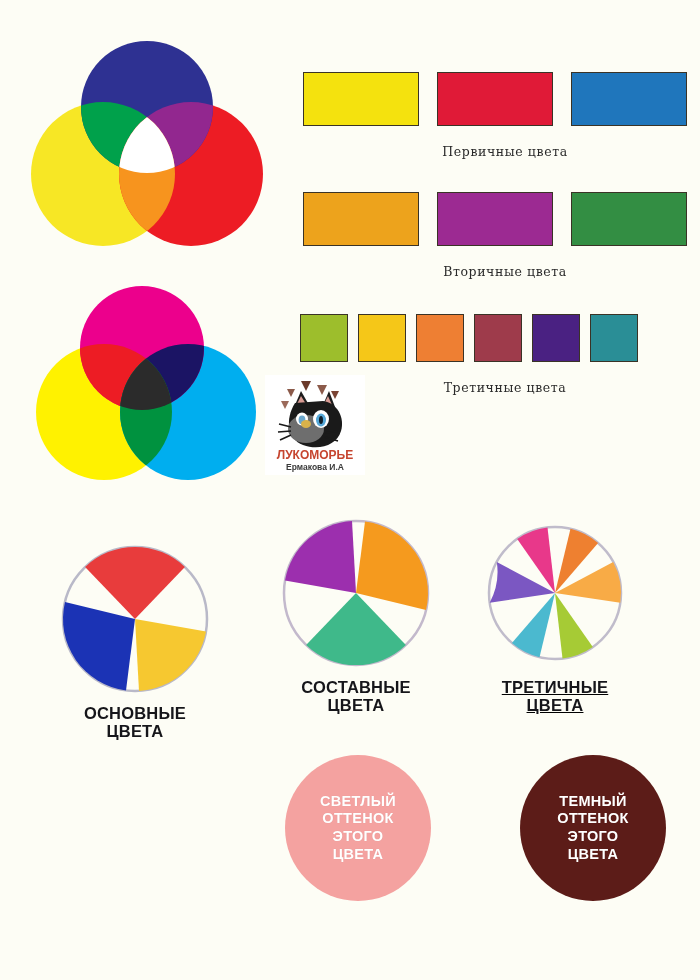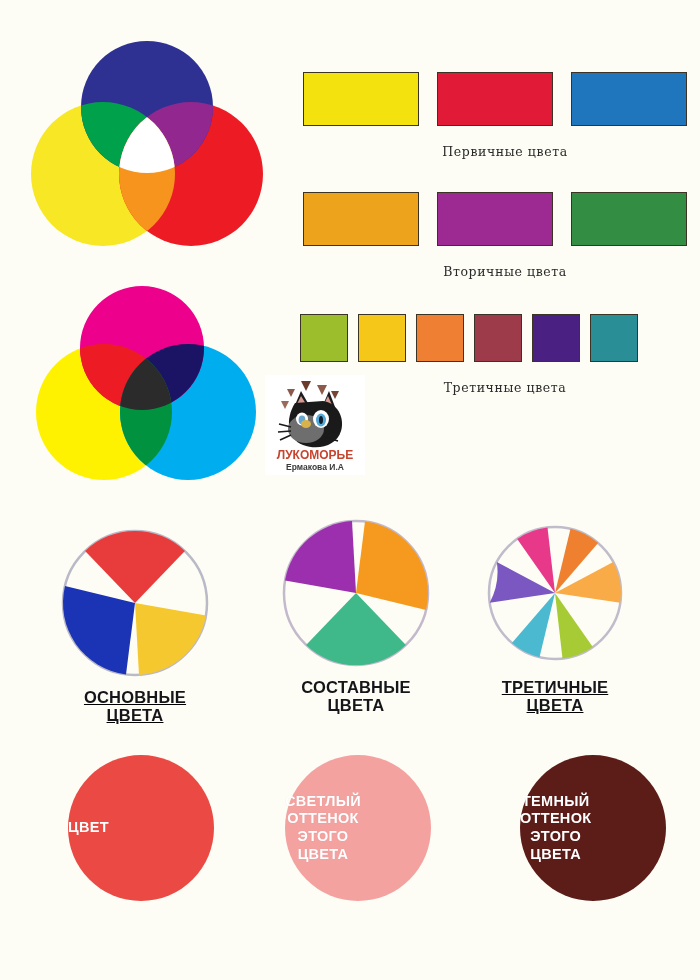--- a/index.html
+++ b/index.html
@@ -43,20 +43,21 @@
     margin-top:10px;
     white-space:pre-line;
   }
 
   
   .tint{
     position:absolute;
     border-radius:50%;
     display:flex;
     align-items:center;
+    justify-content:center;
     text-align:center;
   }
   .tint-text{
     color:#ffffff;
     font-weight:bold;
     font-size:14.5px;
     line-height:1.22;
     letter-spacing:.3px;
     white-space:pre-line;
     text-shadow:0 0 1px rgba(0,0,0,.10);
@@ -183,21 +184,21 @@
         <ellipse cx="37" cy="45" rx="3.4" ry="4.4" fill="#6aa6cc"></ellipse>
         <ellipse cx="41" cy="49" rx="5" ry="4" fill="#d9b24a"></ellipse>
         <path d="M26 52 L14 49 M26 56 L13 57 M26 60 L15 65" stroke="#1a1a1a" stroke-width="1.6" fill="none"></path>
         <path d="M60 58 L74 56 M60 62 L73 66" stroke="#1a1a1a" stroke-width="1.6" fill="none"></path>
       </g>
       <text x="50" y="84" text-anchor="middle" font-family="Liberation Sans, sans-serif" font-size="12" font-weight="bold" fill="#c6452f">ЛУКОМОРЬЕ</text>
       <text x="50" y="95" text-anchor="middle" font-family="Liberation Sans, sans-serif" font-size="8.5" font-weight="bold" fill="#3a3a3a">Ермакова И.А</text>
     </svg>
   </div>
 
-  <div class="wheel-block" style="left:35px;top:528px;text-decoration:underline;">
+  <div class="wheel-block" style="left:35px;top:544px;">
     <svg width="200" height="150" viewBox="0 0 200 150">
       <circle cx="100" cy="75" r="72" fill="none" stroke="#b9b9c8" stroke-width="2.5"></circle>
       <g transform="translate(100,75)">
         <path d="M0,0 L-49.9,-52.0 A72,72 0 0,1 49.9,-52.0 Z" fill="#e83c3c"></path>
         <path d="M0,0 L71.0,12.5 A72,72 0 0,1 4.0,71.9 Z" fill="#f6c830"></path>
         <path d="M0,0 L-9.0,71.4 A72,72 0 0,1 -70.0,-16.9 Z" fill="#1b33b5"></path>
       </g>
     </svg>
     <div class="wheel-label">ОСНОВНЫЕ
 ЦВЕТА</div>
@@ -225,23 +226,20 @@
         <path d="M0,0 L58.2,-31.1 A66,66 0 0,1 65.3,9.8 Z" fill="#f8ab46"></path>
         <path d="M0,0 L37.8,54.1 A66,66 0 0,1 7.5,65.6 Z" fill="#a6cb35"></path>
         <path d="M0,0 L-15.5,64.2 A66,66 0 0,1 -43.1,50.0 Z" fill="#4bb9cf"></path>
         <path d="M0,0 L-65.3,-9.8 A66,66 0 0,1 -58.2,31.1 Z" transform="scale(1,-1)" fill="#7b57c2"></path>
       </g>
     </svg>
     <div class="wheel-label">ТРЕТИЧНЫЕ
 ЦВЕТА</div>
   </div>
 
-  <div class="tint" style="left:68px;top:755px;width:146px;height:146px;background:#ea4a43;">
-    <div class="tint-text">ЦВЕТ</div>
-  </div>
 
   <div class="tint" style="left:285px;top:755px;width:146px;height:146px;background:#f4a2a0;">
     <div class="tint-text">СВЕТЛЫЙ
 ОТТЕНОК
 ЭТОГО
 ЦВЕТА</div>
   </div>
 
   <div class="tint" style="left:520px;top:755px;width:146px;height:146px;background:#5c1c18;">
     <div class="tint-text">ТЕМНЫЙ

